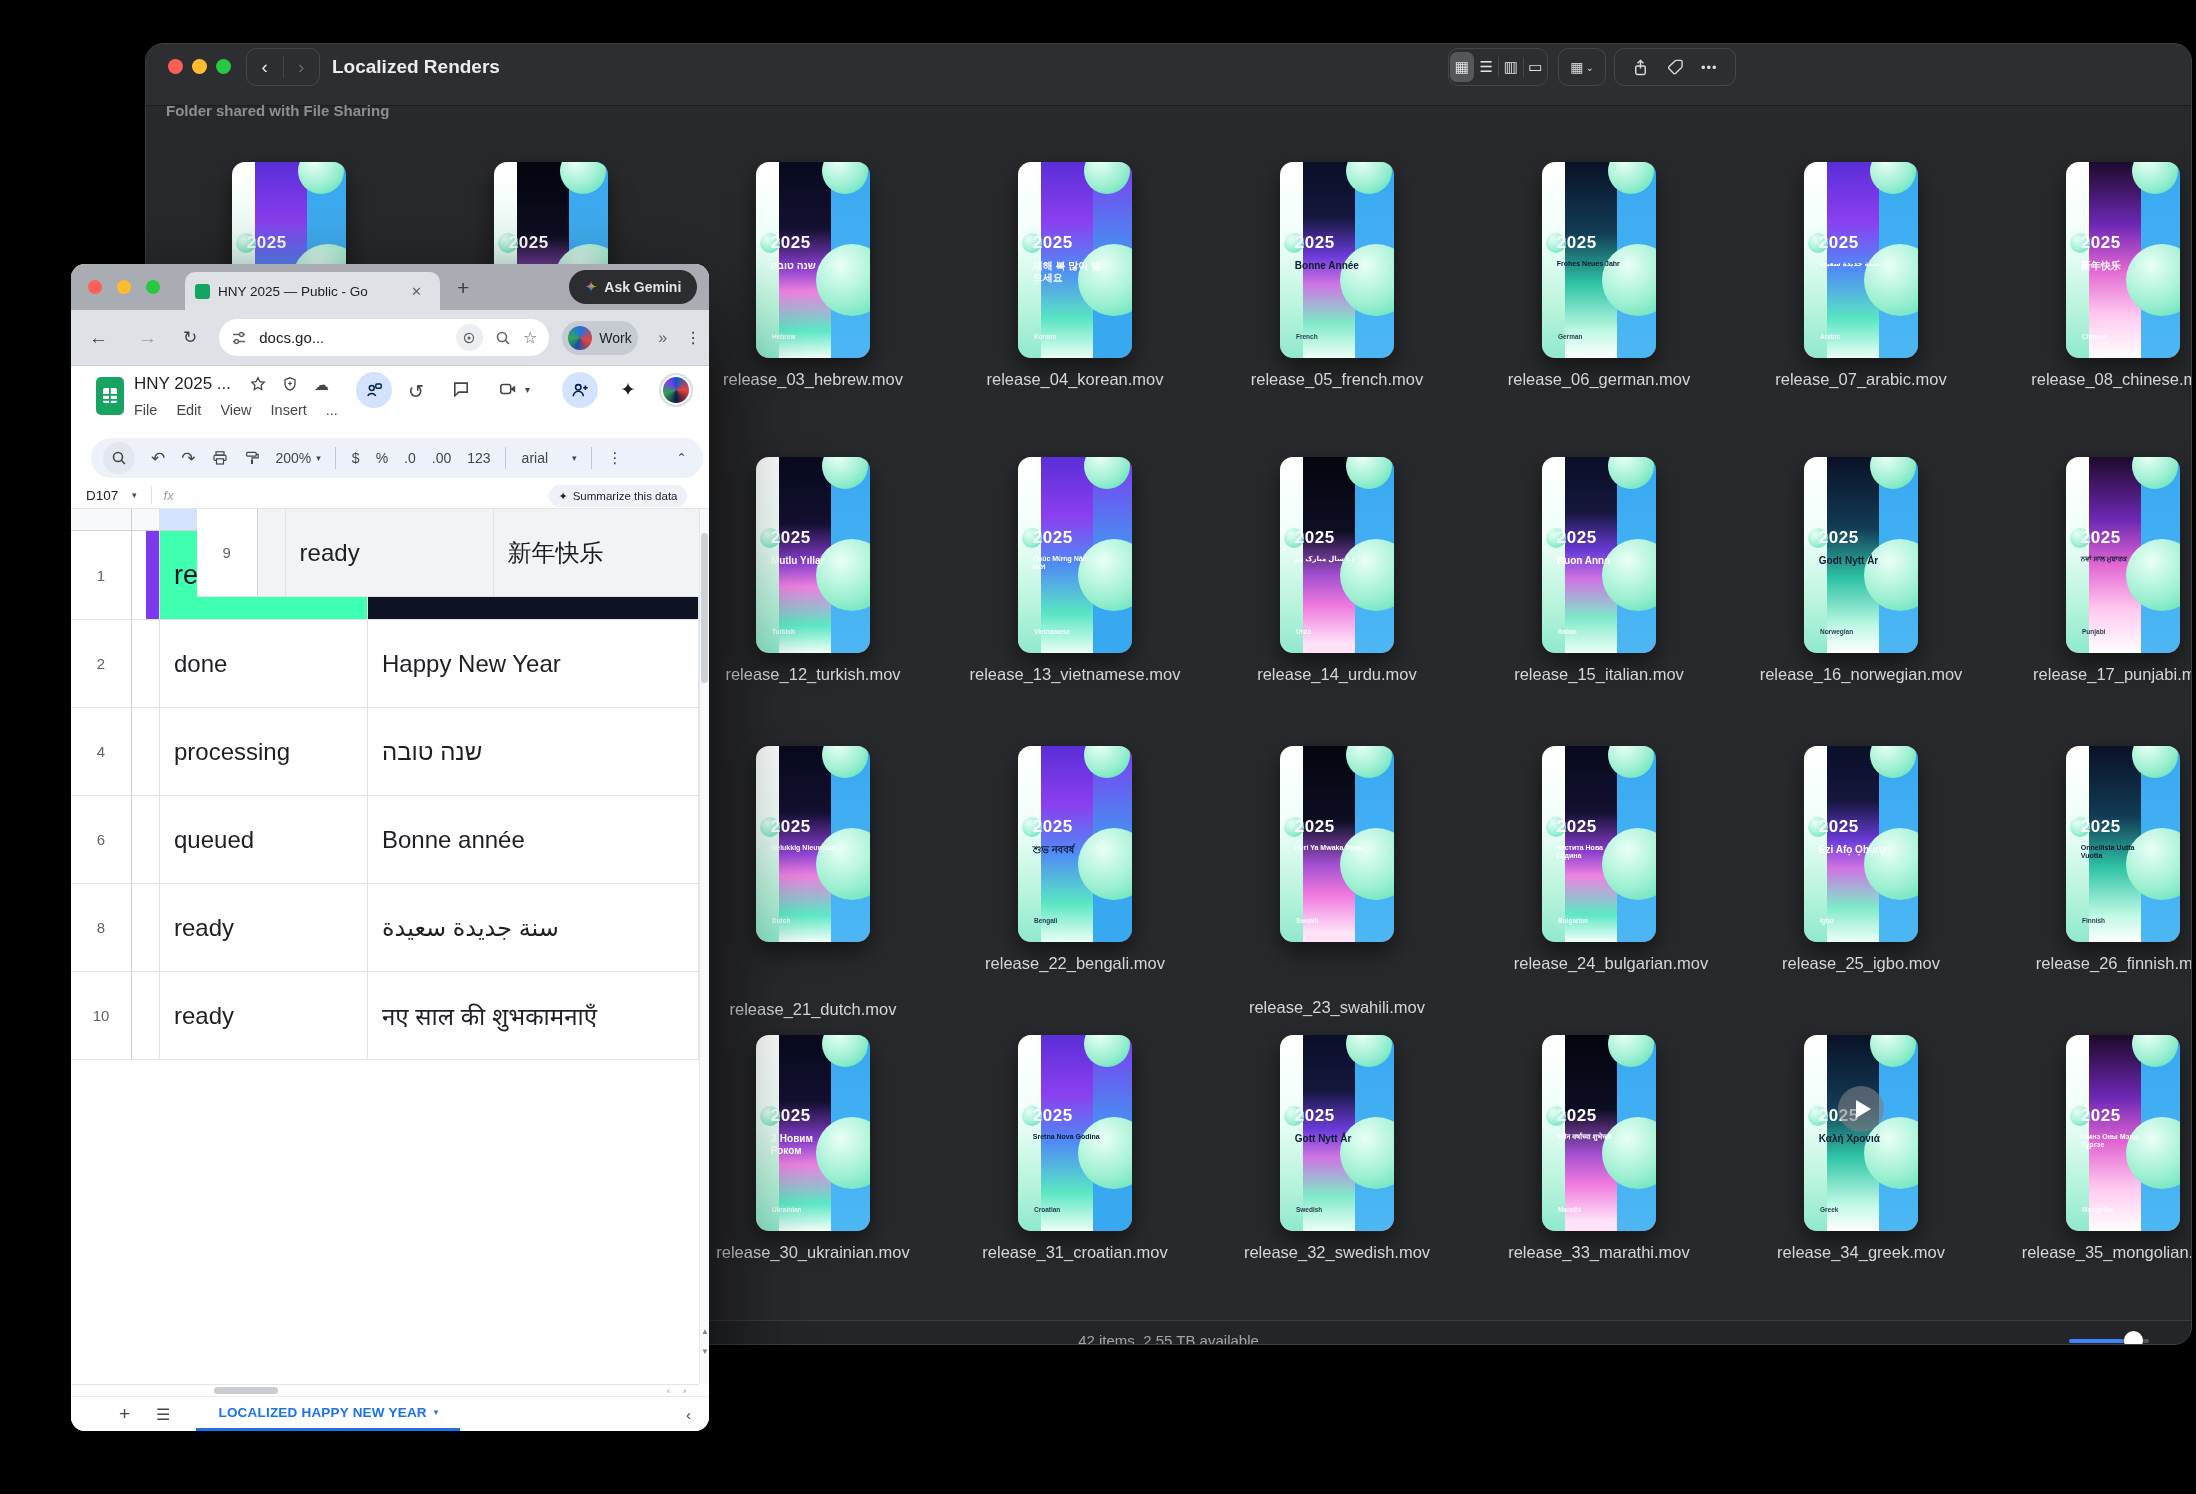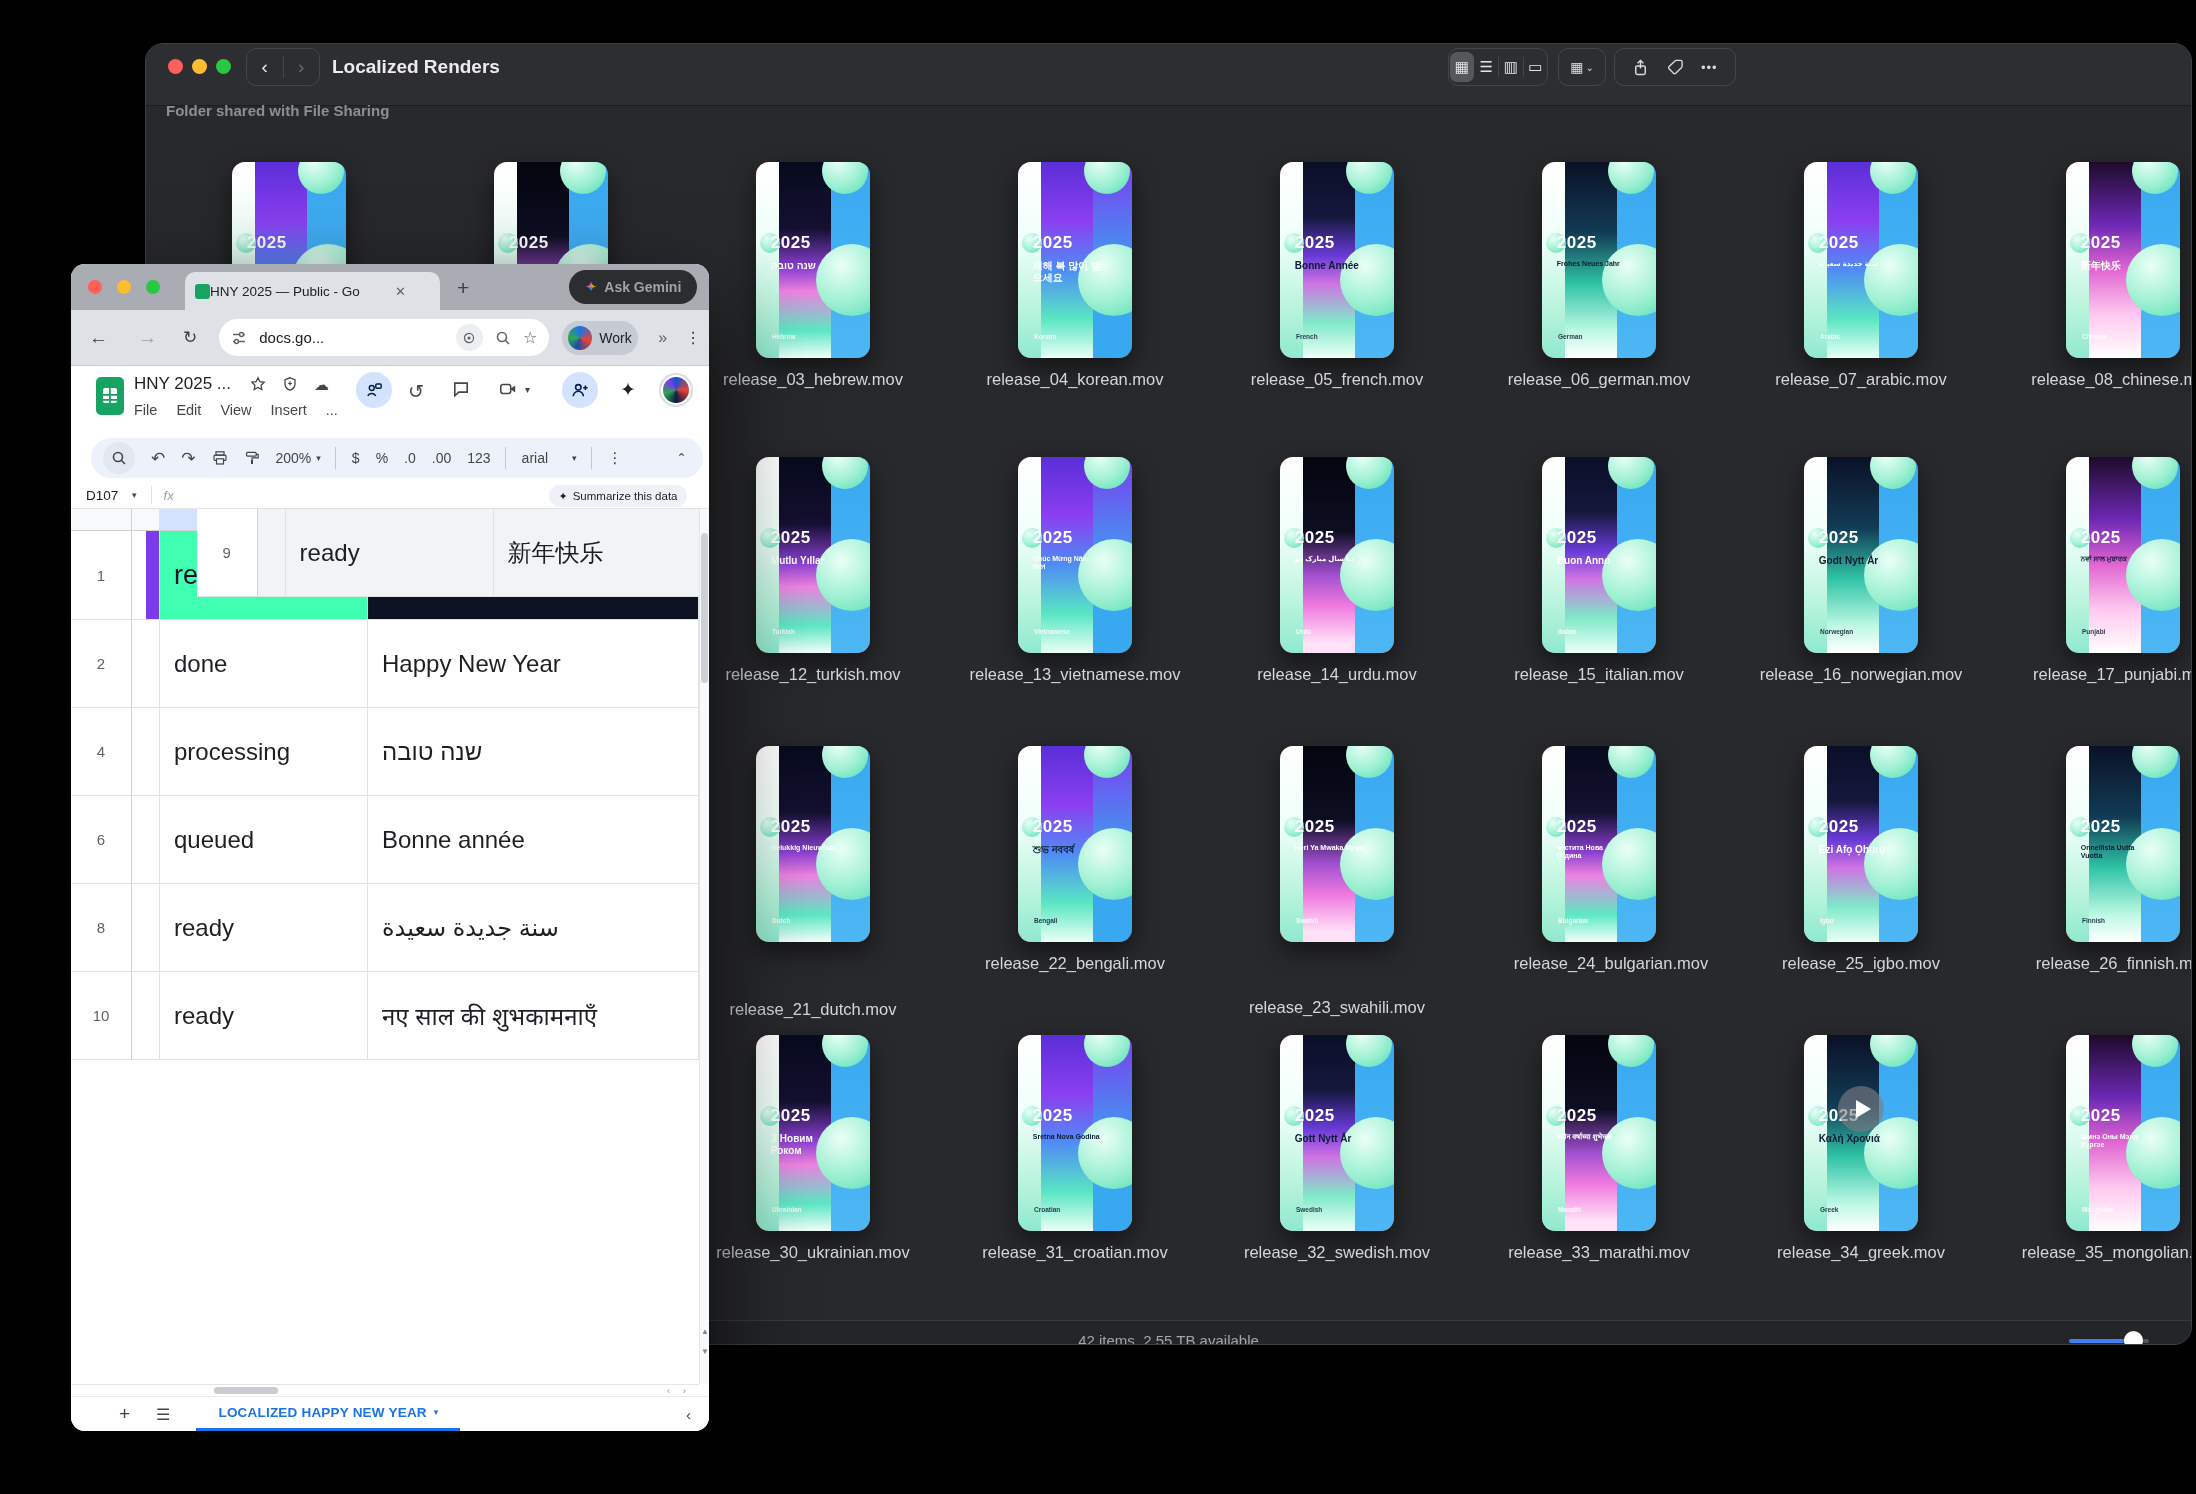--- a/index.html
+++ b/index.html
@@ -79,30 +79,30 @@
     background:linear-gradient(90deg,#3e82f7 0 86%,#55565a 86%); }
   #zoom-knob { right:48px; top:10px; width:19px; height:19px; border-radius:50%; background:#fdfdfd;
     box-shadow:0 1px 3px rgba(0,0,0,.5); }
 
   
   #browser { left:71px; top:264px; width:638px; height:1167px; border-radius:14px; overflow:hidden;
     box-shadow:0 40px 100px rgba(0,0,0,.75); background:#fff; z-index:10; }
   #tabstrip { left:0; top:0; right:0; height:46px; background:#a9adb3; }
   #tabstrip .tl { top:16px; width:14px; height:14px; }
   #tab { left:114px; top:8px; width:255px; height:38px; background:#dee1e6;
-    border-radius:10px 10px 0 0; display:flex; align-items:center; padding:0 10px; }
+    border-radius:10px 10px 0 0; display:flex; align-items:center; padding:0 10px; gap:8px; }
   #tab-title { font-size:13.5px; color:#202124; white-space:nowrap; overflow:hidden; width:185px;
     -webkit-mask-image:linear-gradient(90deg,#000 80%,transparent); }
   .xbtn { font-size:13px; color:#5f6368; }
   #newtab { left:386px; top:12px; font-size:21px; color:#3c4043; }
   #gemini-pill { left:498px; top:6px; width:128px; height:34px; background:#2b2d31; border-radius:17px;
     display:flex; align-items:center; justify-content:center; gap:7px; }
   .gem-star { font-size:15px; background:conic-gradient(from 200deg,#4285f4,#9b72cb,#d96570,#f2a60c,#34a853,#4285f4);
     -webkit-background-clip:text; background-clip:text; color:transparent; }
-  #gemini-pill span.lbl { font-size:14px; font-weight:700; color:#a3a3a3; }
+  #gemini-pill span.lbl { font-size:14px; font-weight:700; color:#e5e5e5; }
   #navbar { left:0; top:46px; right:0; height:56px; background:#dee1e6;
     border-bottom:1px solid #c9cbce; display:flex; align-items:center; }
   .nbtn { font-size:19px; color:#3c4043; }
   .nbtn.dim { color:#9aa0a6; }
   #back { margin-left:18px; } #fwd { margin-left:30px; } #reload { margin-left:26px; font-size:17px; }
   #urlpill { margin-left:22px; width:330px; height:37px; background:#fff; border-radius:19px;
     display:flex; align-items:center; gap:12px; padding:0 12px; }
   #urlpill .i { width:16px; height:16px; color:#5f6368; flex:none; }
   #url-text { font-size:15px; color:#202124; flex:1; }
   .lens-wrap { width:27px; height:27px; border-radius:50%; background:#eceef1; display:flex;

